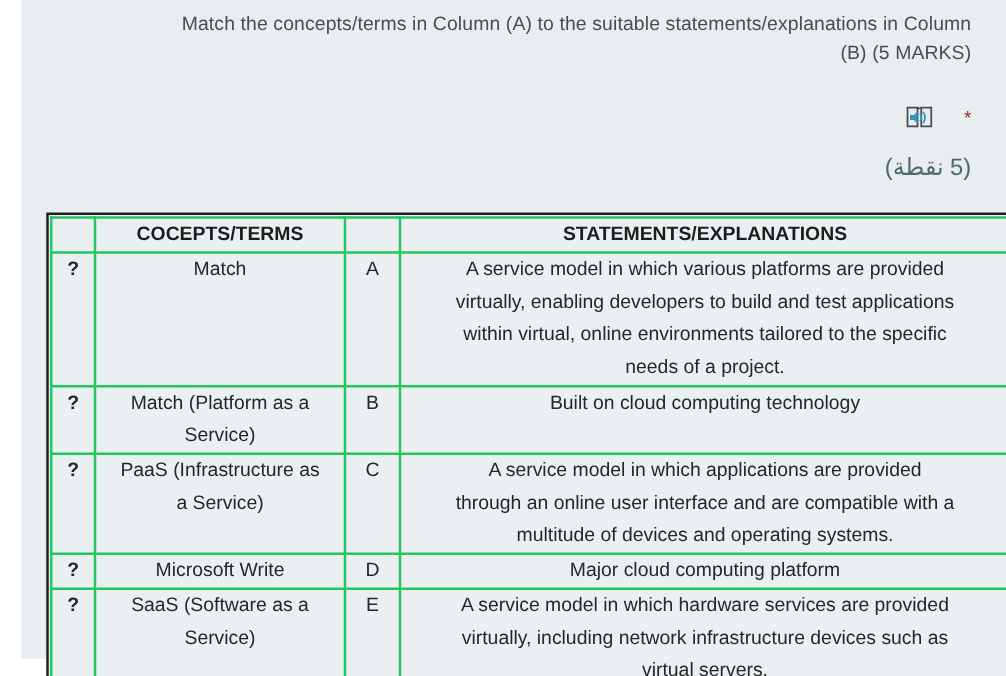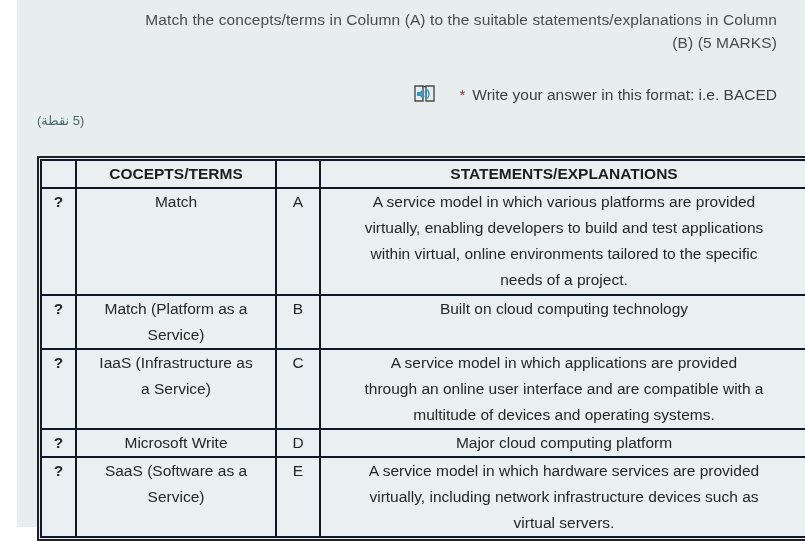--- a/index.html
+++ b/index.html
@@ -45,45 +45,45 @@
     align-items: center;
     justify-content: center;
     cursor: pointer;
     flex: 0 0 auto;
     margin-right: 16px;
   }
   .asterisk { color: #a4262c; font-size: 15px; }
   .fmt-text { color: #3f3f3f; }
 
   .q-points {
-    margin-top: 4px;
-    text-align: left;
+    margin-top: 18px;
+    text-align: right;
     direction: rtl;
     color: #50696d;
-    font-size: 13px;
+    font-size: 19px;
     line-height: 21px;
   }
 
   
   .table-wrap {
     margin-top: 25px;
     margin-left: 0px;
     width: 775px;
     border: 2px solid #202020;
     padding: 1px;            
     background: #e8eef0;
   }
   table.match {
     border-collapse: collapse;
     width: 100%;
     table-layout: fixed;
     background: #eaf0f2;
   }
   table.match th, table.match td {
-    border: 2px solid #0f172a;
+    border: 2px solid #22c55e;
     vertical-align: top;
     text-align: center;
     font-size: 15.5px;
     line-height: 26px;
     color: #262626;
     padding: 0 4px;
     white-space: pre-line;
     overflow: hidden;
   }
   table.match th {
@@ -123,21 +123,20 @@
           <path d="M3 3 h8 v15 h-8 z" fill="none" stroke="#4a4a4a" stroke-width="1.4"></path>
           <path d="M14 3 h8 v15 h-8 z" fill="none" stroke="#4a4a4a" stroke-width="1.4"></path>
           <path d="M11 3 c1 1 2 1 3 0" fill="none" stroke="#4a4a4a" stroke-width="1.2"></path>
 
           <polygon points="5,9 8,9 11,6 11,16 8,13 5,13" fill="#3794c4"></polygon>
           <path d="M13 8 q2 3 0 6" fill="none" stroke="#3794c4" stroke-width="1.4"></path>
           <path d="M15.5 6.5 q3 4.5 0 9" fill="none" stroke="#3794c4" stroke-width="1.4"></path>
         </svg>
       </span>
       <span class="asterisk">*</span>
-      <span class="fmt-text">Write your answer in this format: i.e. BACED</span>
     </div>
 
     <div class="q-points">(5 نقطة)</div>
 
     <div class="table-wrap">
       <table class="match">
         <colgroup>
           <col class="c-q">
             <col class="c-term">
             <col class="c-let">
@@ -164,21 +163,21 @@
         <tr class="row-2">
           <td class="q-mark">?</td>
           <td class="term-cell">Match (Platform as a
 Service)</td>
           <td class="letter-cell">B</td>
           <td class="stmt-cell">Built on cloud computing technology</td>
         </tr>
 
         <tr class="row-3">
           <td class="q-mark">?</td>
-          <td class="term-cell">IaaS (Infrastructure as
+          <td class="term-cell">PaaS (Infrastructure as
 a Service)</td>
           <td class="letter-cell">C</td>
           <td class="stmt-cell">A service model in which applications are provided
 through an online user interface and are compatible with a
 multitude of devices and operating systems.</td>
         </tr>
 
         <tr class="row-4">
           <td class="q-mark">?</td>
           <td class="term-cell">Microsoft Write</td>

